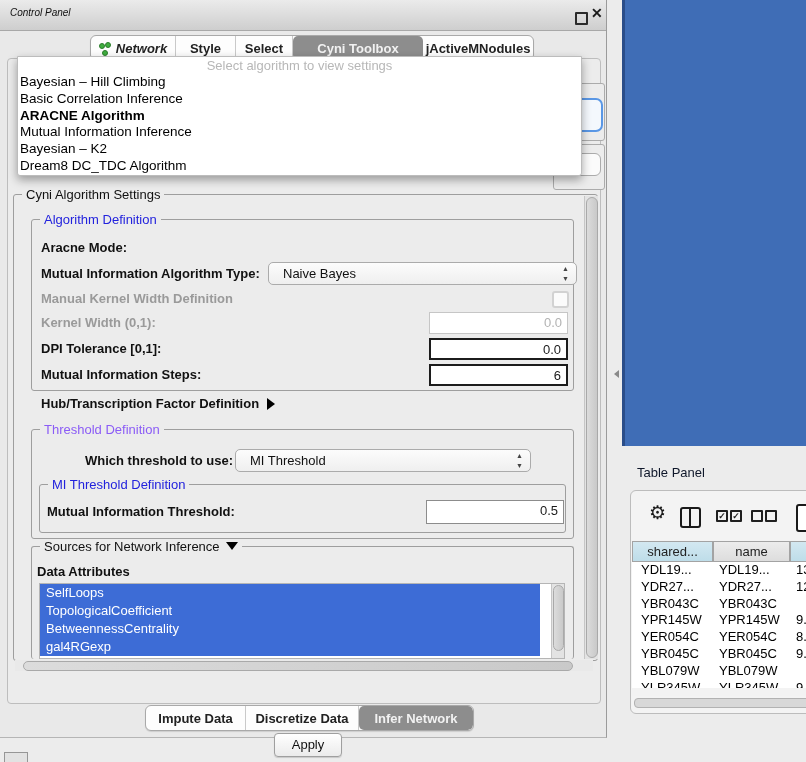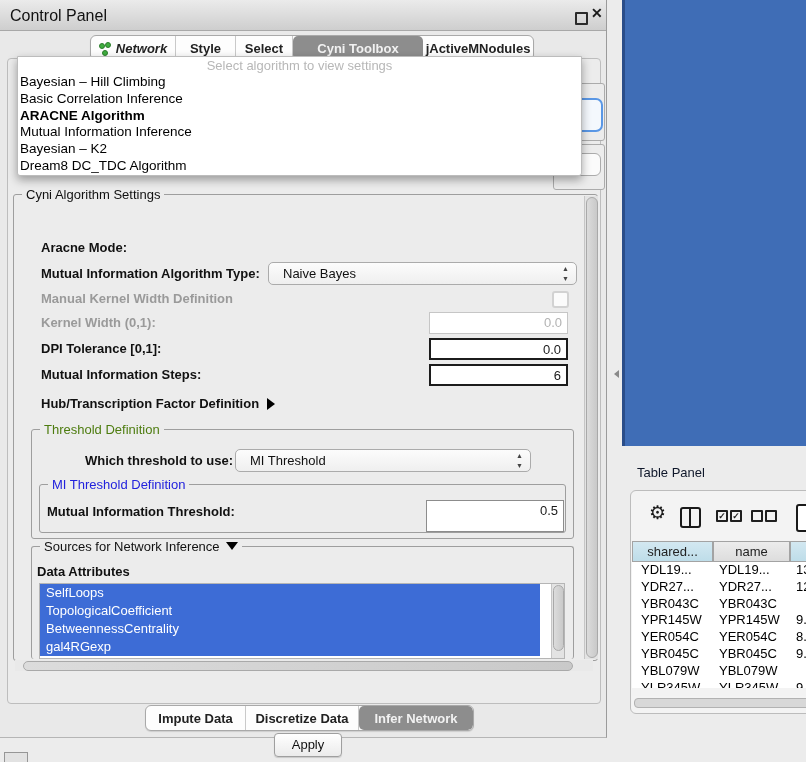--- a/index.html
+++ b/index.html
@@ -3,21 +3,21 @@
 <meta charset="utf-8">
 <style>
   html,body{margin:0;padding:0;background:#ececec;}
   #root{position:relative;width:806px;height:762px;overflow:hidden;background:#ececec;
         font-family:"Liberation Sans",sans-serif;font-size:13px;color:#1a1a1a;}
   .abs{position:absolute;}
 
   
   #cp{left:0;top:0;width:606px;height:737px;background:#e9e9e9;border-right:1px solid #9b9b9b;border-bottom:1px solid #b5b5b5;}
   #cp-titlebar{left:0;top:0;width:100%;height:30px;background:linear-gradient(#ebebeb,#cecece);border-bottom:1px solid #a8a8a8;}
-  #cp-title{left:10px;top:7px;font-size:16px;color:#111;}
+  #cp-title{left:10px;top:7px;font-size:10px;color:#111;font-style:italic;}
   #float-btn{left:575px;top:12px;width:9px;height:9px;border:2px solid #2a2a2a;border-radius:1px;}
   #close-btn{left:591px;top:5px;font-size:14px;font-weight:bold;color:#1a1a1a;}
 
   
   .tabbar{height:24px;background:#fdfdfd;border:1px solid #a9a9a9;border-radius:6px;display:flex;overflow:hidden;box-shadow:0 1px 1px rgba(0,0,0,.12);}
   .tab{display:flex;align-items:center;justify-content:center;gap:5px;font-size:13px;font-weight:bold;color:#222;border-right:1px solid #c9c9c9;box-sizing:border-box;}
   .tab:last-child{border-right:none;}
   .tab.sel{background:#8d8d8d;color:#f2f2f2;border-radius:5px;border-right:none;}
   #top-tabs{left:90px;top:35px;width:442px;}
   #bottom-tabs{left:145px;top:705px;width:327px;}
@@ -27,21 +27,21 @@
 
   
   .frag-box{border:1px solid #ababab;border-radius:3px;background:#ececec;}
   #frag-combo-1{left:553px;top:39px;width:38px;height:30px;border:2px solid #5a97e5;border-radius:7px;background:#f4f8fd;}
   #frag-combo-2{left:549px;top:94px;width:42px;height:21px;border:1px solid #ababab;border-radius:6px;background:#fbfbfb;}
 
   
   .fs{border:1px solid #9e9e9e;border-radius:3px;}
   .fs-title{position:absolute;top:-8px;left:8px;background:#ececec;padding:0 4px;font-size:13px;color:#111;white-space:nowrap;}
   .fs-title.blue{color:#2222dd;}
-  .fs-title.green{color:#4d7c0f;}
+  .fs-title.green{color:#8b5cf6;}
 
   .lbl{font-weight:bold;color:#111;white-space:nowrap;}
   .lbl.dis{color:#9a9a9a;}
   .combo{background:linear-gradient(#fcfcfc,#efefef);border:1px solid #ababab;border-radius:5px;box-sizing:border-box;}
   .combo .val{position:absolute;left:14px;top:3px;color:#111;}
   .combo .arrows{position:absolute;right:7px;top:1px;font-size:7px;line-height:10px;color:#444;text-align:center;}
   .field{background:#fff;box-sizing:border-box;text-align:right;padding:2px 5px 0 0;font-size:13px;}
   .field.strong{border:2px solid #1c1c1c;}
   .field.soft{border:1px solid #8c8c8c;}
   .field.dis{border:1px solid #c6c6c6;color:#b3b3b3;}
@@ -142,20 +142,23 @@
 
       <div class="abs frag-box" style="left:545px;top:24px;width:50px;height:56px;"></div>
       <div id="frag-combo-1" class="abs"></div>
       <div class="abs frag-box" style="left:545px;top:85px;width:50px;height:44px;"></div>
       <div id="frag-combo-2" class="abs"></div>
 
       <div class="abs fs" style="left:5px;top:135px;width:583px;height:465px;">
         <span class="fs-title">Cyni Algorithm Settings</span>
       </div>
 
+      <div class="abs fs" style="left:23px;top:160px;width:541px;height:170px;">
+        <span class="fs-title blue">Algorithm Definition</span>
+      </div>
       <span class="abs lbl" style="left:33px;top:181px;">Aracne Mode:</span>
       <span class="abs lbl" style="left:33px;top:207px;">Mutual Information Algorithm Type:</span>
       <div class="abs combo" style="left:260px;top:203px;width:309px;height:23px;">
         <span class="val">Naive Bayes</span>
         <span class="arrows">▲<br>▼</span>
       </div>
       <span class="abs lbl dis" style="left:33px;top:232px;">Manual Kernel Width Definition</span>
       <div id="mk-checkbox" class="abs" style="left:544px;top:232px;"></div>
       <span class="abs lbl dis" style="left:33px;top:256px;">Kernel Width (0,1):</span>
       <div class="abs field dis" style="left:421px;top:253px;width:139px;height:22px;">0.0</div>
@@ -173,21 +176,21 @@
       </div>
       <span class="abs lbl" style="left:77px;top:394px;">Which threshold to use:</span>
       <div class="abs combo" style="left:227px;top:390px;width:296px;height:23px;">
         <span class="val">MI Threshold</span>
         <span class="arrows">▲<br>▼</span>
       </div>
       <div class="abs fs" style="left:31px;top:425px;width:525px;height:47px;">
         <span class="fs-title blue">MI Threshold Definition</span>
       </div>
       <span class="abs lbl" style="left:39px;top:445px;">Mutual Information Threshold:</span>
-      <div class="abs field soft" style="left:418px;top:441px;width:138px;height:32px;padding-left:12px;">0.5</div>
+      <div class="abs field soft" style="left:418px;top:441px;width:138px;height:24px;padding-left:12px;">0.5</div>
 
       <div class="abs fs" style="left:23px;top:487px;width:541px;height:112px;border-bottom:none;">
         <span class="fs-title"><span>Sources for Network Inference</span><span class="tri-down"></span></span>
       </div>
       <span class="abs lbl" style="left:29px;top:505px;">Data Attributes</span>
       <div id="listbox" class="abs" style="left:31px;top:524px;">
 
       <div class="li">SelfLoops</div>
           <div class="li">TopologicalCoefficient</div>
           <div class="li">BetweennessCentrality</div>

